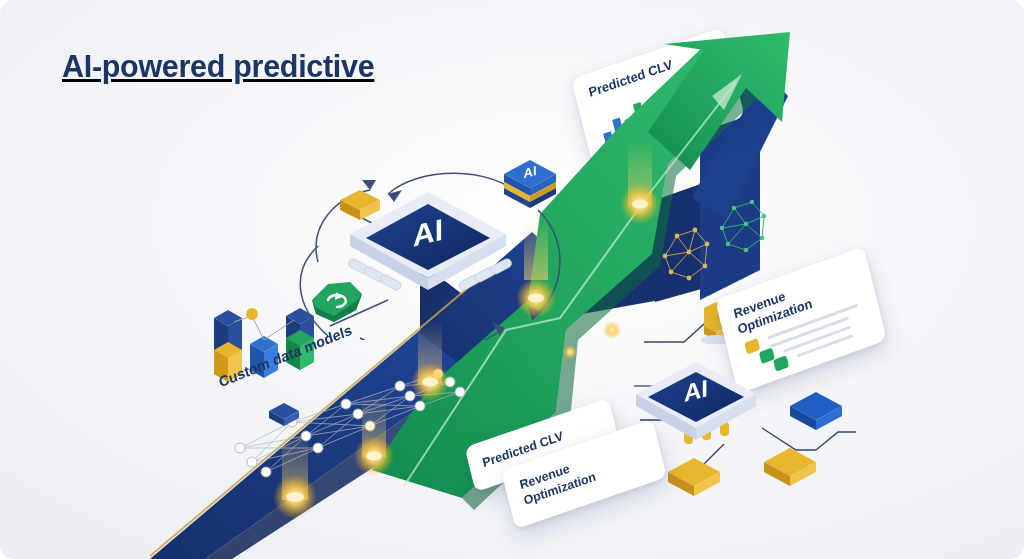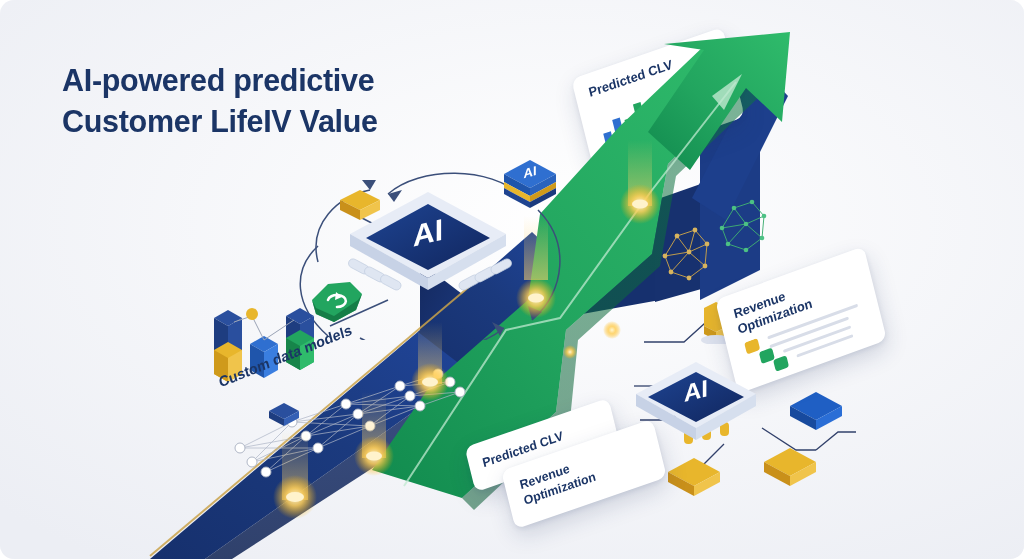--- a/index.html
+++ b/index.html
@@ -4,21 +4,21 @@
 <style>
   html,body{margin:0;padding:0;background:#ffffff;}
   body{width:1024px;height:559px;overflow:hidden;
        font-family:"Liberation Sans","DejaVu Sans",sans-serif;}
   #stage{position:relative;width:1024px;height:559px;overflow:hidden;
          border-radius:14px;
          background:linear-gradient(135deg,#fdfdfe 0%,#f6f7fa 45%,#eef0f5 100%);}
   .abs{position:absolute;}
   svg{display:block;}
   
-  #headline{left:62px;top:60px;width:420px;z-index:40;}
+  #headline{left:62px;top:46px;width:420px;z-index:40;text-decoration:underline;}
   #headline div{font-size:30.5px;font-weight:700;color:#1b3566;
                 line-height:1.33;letter-spacing:-0.3px;white-space:nowrap;}
   
   .card{background:#ffffff;border-radius:9px;
         box-shadow:0 9px 22px rgba(30,50,95,.17),0 2px 5px rgba(30,50,95,.10);}
   .card-label{font-size:13px;font-weight:700;color:#1b3566;white-space:nowrap;}
   .tiny-label{font-size:12.5px;font-weight:700;color:#1b3566;white-space:nowrap;}
   #clvCard{left:578px;top:52px;width:160px;height:92px;
            transform:rotate(-19deg) skewX(-5deg);z-index:9;}
   #clvCard .card-label{position:absolute;left:14px;top:11px;}
@@ -422,16 +422,15 @@
     <span class="tiny-label">Predicted CLV</span>
   </div>
   <div id="revTag" class="card abs">
     <span class="tiny-label">Revenue Optimization</span>
   </div>
 
   <div id="customLbl" class="abs">Custom data models</div>
 
   <div id="headline" class="abs">
     <div>AI-powered predictive</div>
-    <div>Customer LifeIV Value</div>
   </div>
 
 </div>
 
 </body></html>

